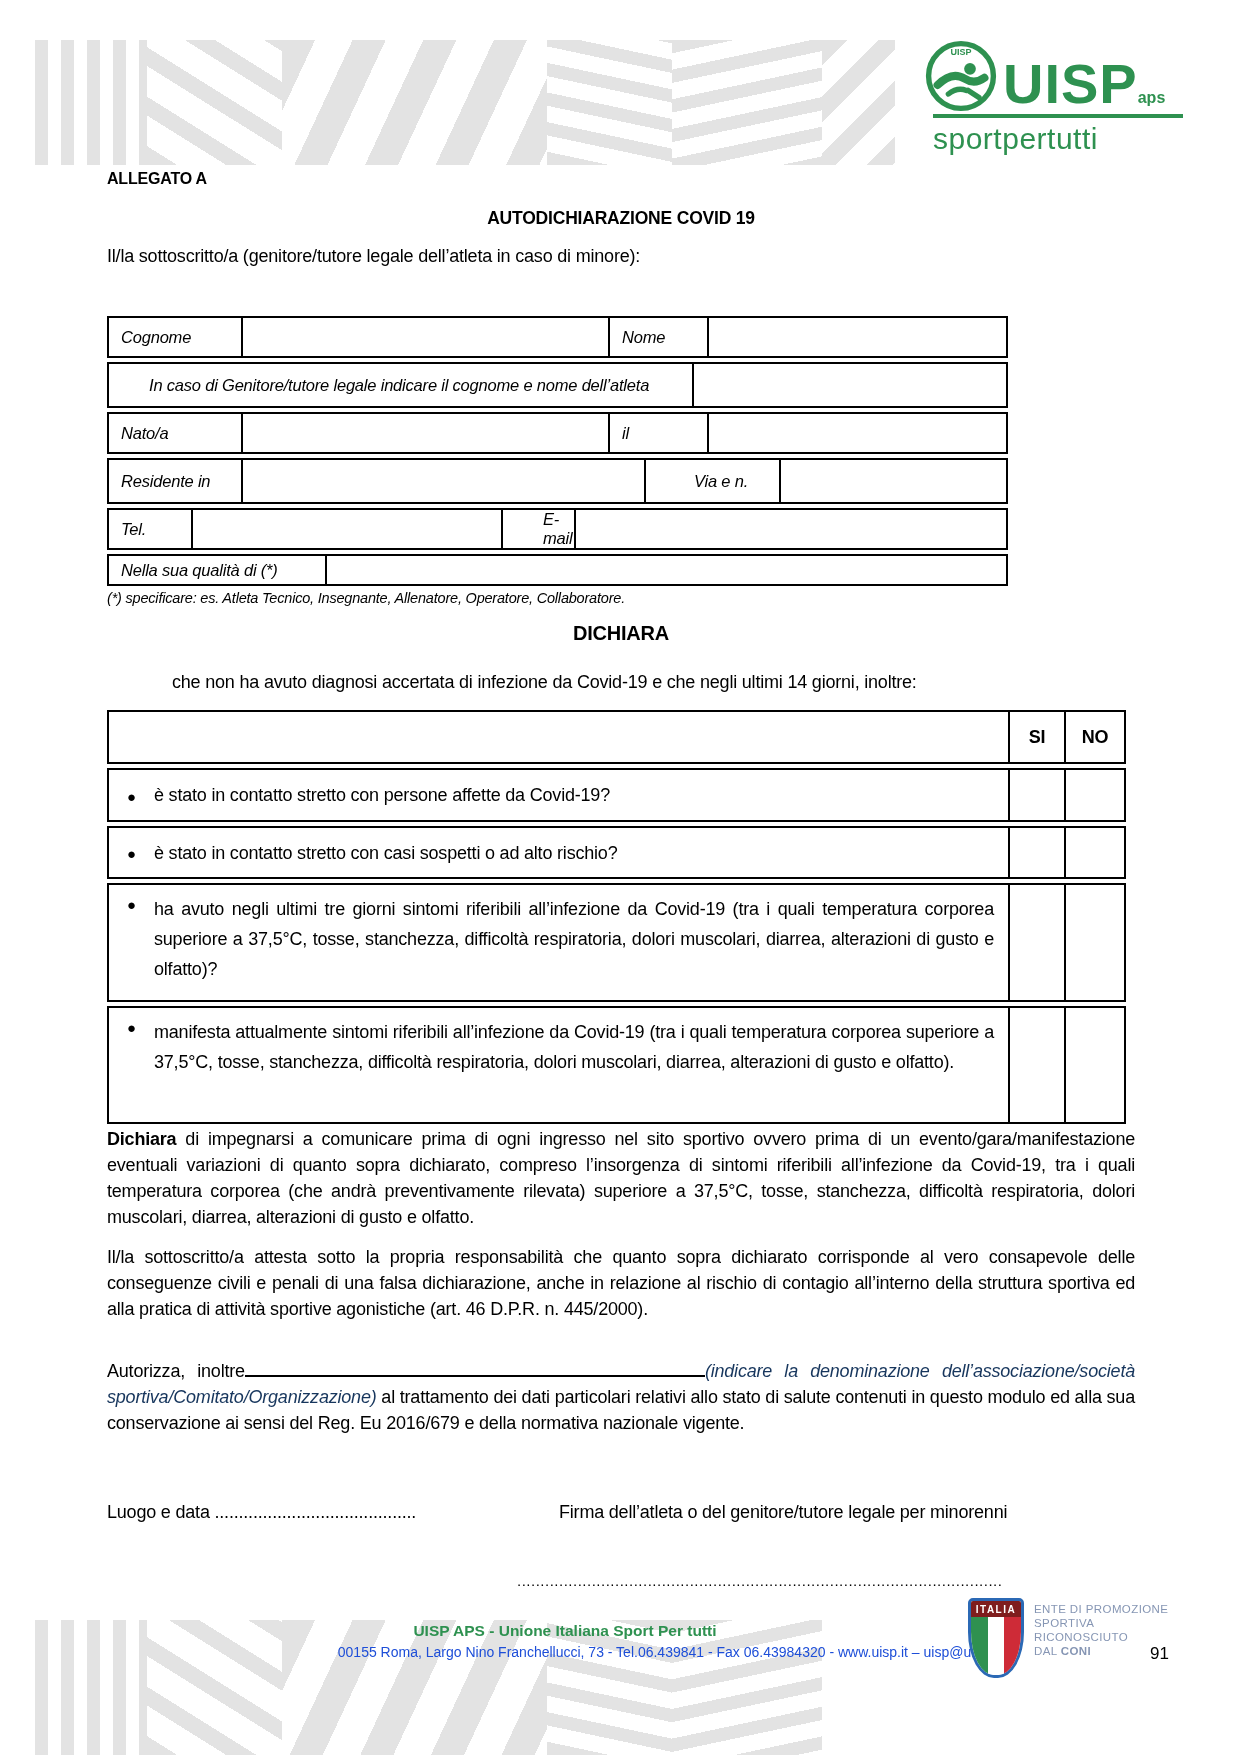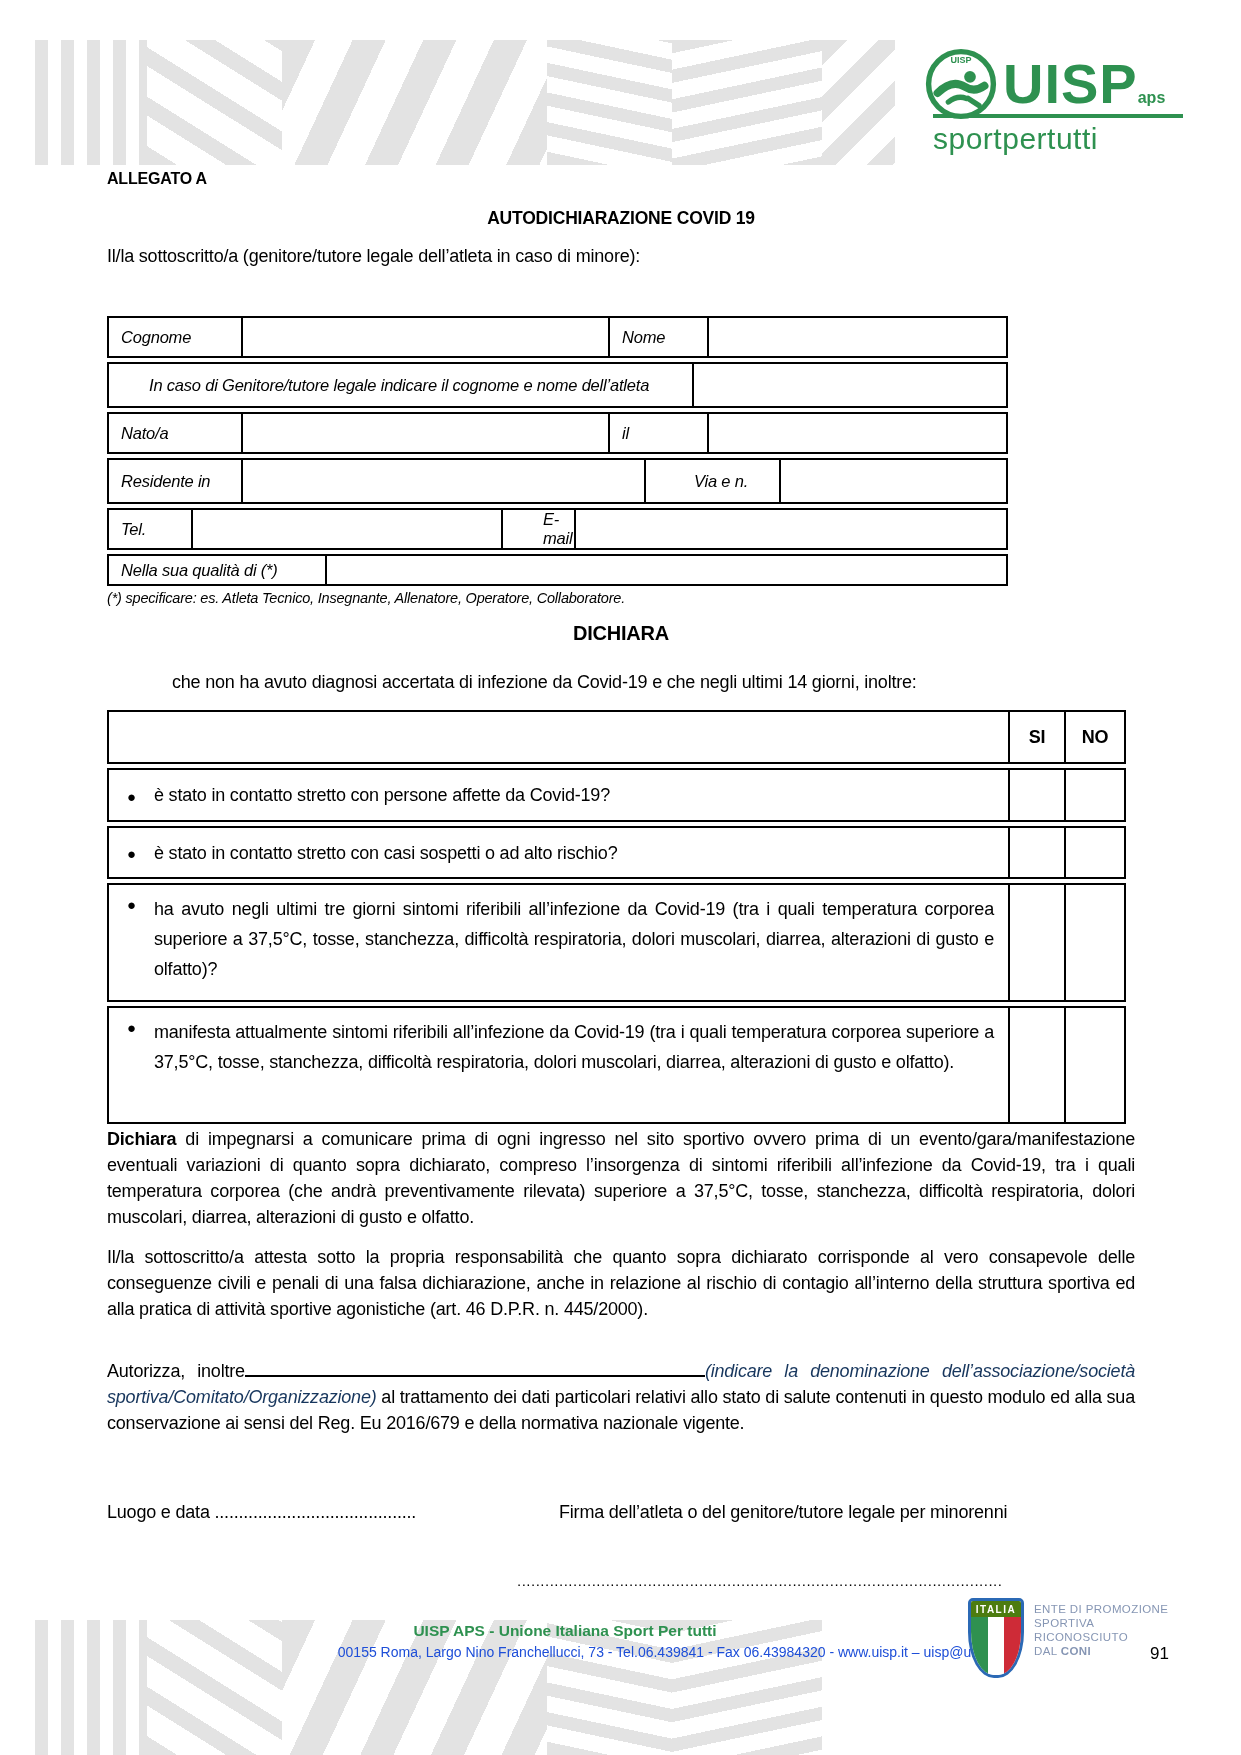--- a/index.html
+++ b/index.html
@@ -13,21 +13,21 @@
   .deco-bottom{left:35px;top:1620px;width:835px;height:135px;}
   .deco>div{height:100%;}
   .d-vbars{width:112px;background:repeating-linear-gradient(to right,#e3e3e3 0 13px,transparent 13px 26px);}
   .d-nshape{width:135px;background:repeating-linear-gradient(32deg,#e3e3e3 0 16px,transparent 16px 42px);}
   .d-wide{width:265px;background:repeating-linear-gradient(115deg,#e3e3e3 0 30px,transparent 30px 64px);}
   .d-steep1{width:125px;background:repeating-linear-gradient(12deg,#e3e3e3 0 13px,transparent 13px 29px);}
   .d-steep2{width:150px;background:repeating-linear-gradient(168deg,#e3e3e3 0 13px,transparent 13px 29px);}
   .d-tail{width:73px;background:repeating-linear-gradient(135deg,#e3e3e3 0 18px,transparent 18px 40px);}
   
   .logo{position:absolute;left:925px;top:40px;width:270px;}
-  .logo-row{display:flex;align-items:center;margin-top:8px;}
+  .logo-row{display:flex;align-items:flex-end;}
   .emblem{width:72px;height:72px;flex:0 0 72px;}
   .brand{margin-left:6px;line-height:1;}
   .brand-main{font-size:56px;font-weight:bold;color:#2e9150;letter-spacing:1px;}
   .brand-sub{font-size:16px;font-weight:bold;color:#2e9150;}
   .brand-rule{position:absolute;left:8px;top:74px;width:250px;height:4px;background:#2e9150;}
   .tagline{position:absolute;left:8px;top:82px;font-size:30px;color:#2e9150;letter-spacing:0.5px;}
   
   .content{position:absolute;left:107px;top:170px;width:1028px;height:1450px;font-size:18px;letter-spacing:-0.2px;}
   .abs{position:absolute;left:0;right:0;}
   .allegato{top:0;font-weight:bold;font-size:16px;}
@@ -58,21 +58,21 @@
   .navy-italic{font-style:italic;color:#17365d;}
   .sig-row{top:1332px;height:60px;}
   .luogo{position:absolute;left:0;top:0;}
   .firma{position:absolute;left:452px;top:0;}
   .sig-dots{position:absolute;left:410px;top:1402px;font-size:15px;letter-spacing:0.5px;}
   
   .footer-org{position:absolute;left:180px;width:770px;top:1622px;text-align:center;color:#2e9150;font-weight:bold;font-size:15.5px;z-index:3;}
   .footer-addr{position:absolute;left:180px;width:820px;top:1644px;text-align:right;color:#1d4ed8;font-size:14px;z-index:3;}
   .coni{position:absolute;left:968px;top:1598px;display:flex;z-index:3;}
   .shield{width:56px;height:80px;border:3px solid #2b69b5;border-radius:5px 5px 26px 26px/5px 5px 46px 46px;overflow:hidden;background:#fff;display:flex;flex-direction:column;box-sizing:border-box;}
-  .shield-top{background:#4d7c0f;color:#fff;font-size:10px;font-weight:bold;text-align:center;letter-spacing:1.5px;padding:3px 0 2px 0;}
+  .shield-top{background:#7f1d1d;color:#fff;font-size:10px;font-weight:bold;text-align:center;letter-spacing:1.5px;padding:3px 0 2px 0;}
   .shield-body{flex:1;display:flex;}
   .sb-g{flex:1;background:#2f9150;}
   .sb-w{flex:1;background:#fff;}
   .sb-r{flex:1;background:#ce2b37;}
   .coni-text{margin-left:10px;margin-top:4px;color:#8696b4;font-size:11.5px;line-height:14px;letter-spacing:0.4px;}
   .coni-text b{color:#8696b4;}
   .page-num{position:absolute;left:1150px;top:1644px;font-size:17px;z-index:3;}
 </style>
 </head>
 <body>

